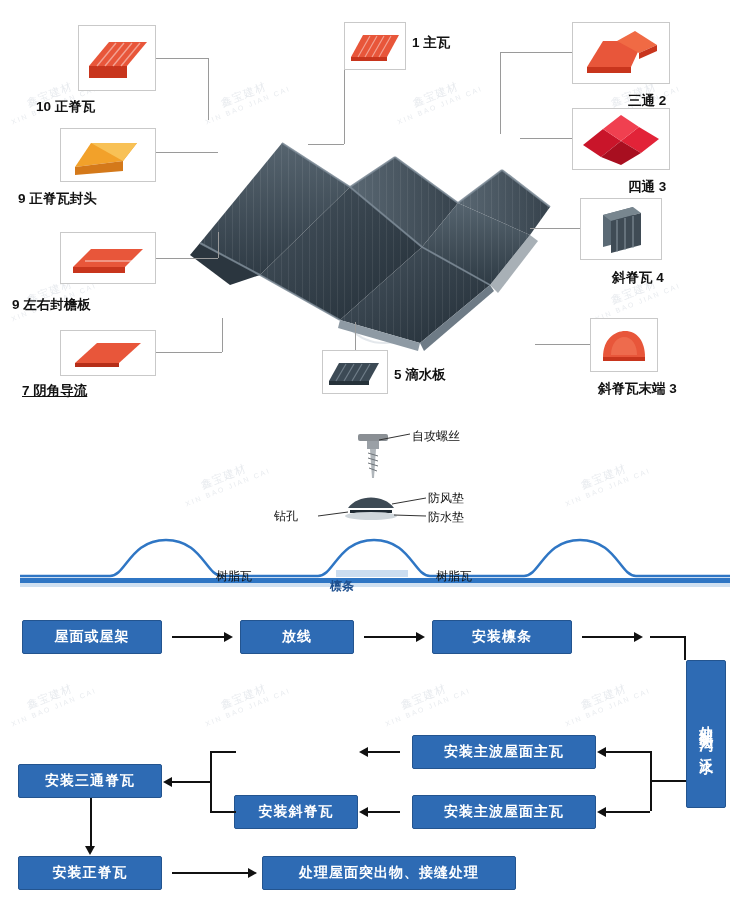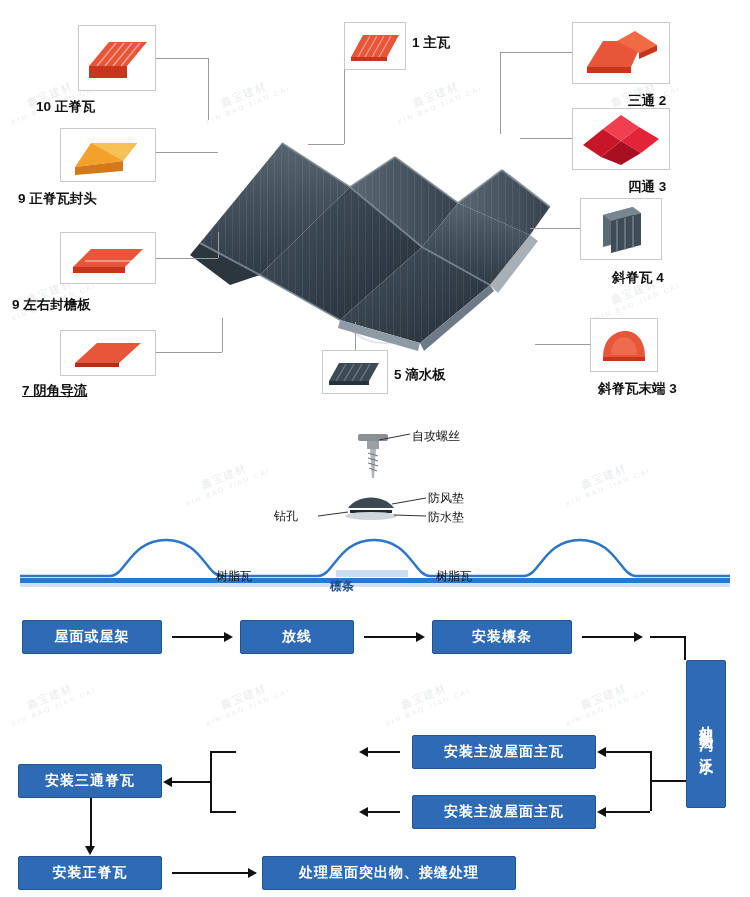--- a/index.html
+++ b/index.html
@@ -403,20 +403,21 @@
   <div class="flow-box vertical" style="left:686px; top:660px; width:40px; height:148px;">处理斜天沟、泛水</div>
 
   <div class="connector" style="left:684px; top:636px; width:1.5px; height:24px;"></div>
   <div class="connector" style="left:650px; top:636px; width:36px; height:1.5px;"></div>
 
   <div class="flow-box" style="left:412px; top:735px; width:184px; height:34px;">安装主波屋面主瓦</div>
   <div class="arrow-line h" style="left:368px; top:751px; width:32px;"></div>
   <div class="arrow-head ah-left" style="left:359px; top:747px;"></div>
 
   <div class="flow-box" style="left:412px; top:795px; width:184px; height:34px;">安装主波屋面主瓦</div>
+  <div class="flow-box" style="left:234px; top:795px; width:124px; height:34px;">安装斜脊瓦</div>
   <div class="arrow-line h" style="left:368px; top:811px; width:32px;"></div>
   <div class="arrow-head ah-left" style="left:359px; top:807px;"></div>
 
   <div class="connector" style="left:650px; top:751px; width:1.5px; height:60px;"></div>
   <div class="connector" style="left:650px; top:780px; width:36px; height:1.5px;"></div>
   <div class="arrow-line h" style="left:606px; top:751px; width:44px;"></div>
   <div class="arrow-head ah-left" style="left:597px; top:747px;"></div>
   <div class="arrow-line h" style="left:606px; top:811px; width:44px;"></div>
   <div class="arrow-head ah-left" style="left:597px; top:807px;"></div>
 

